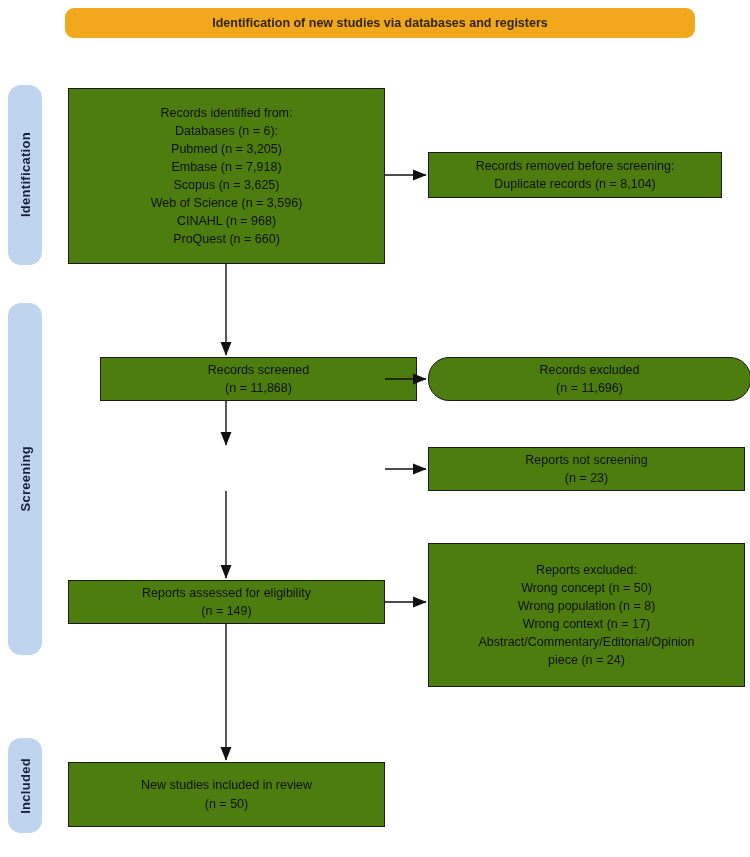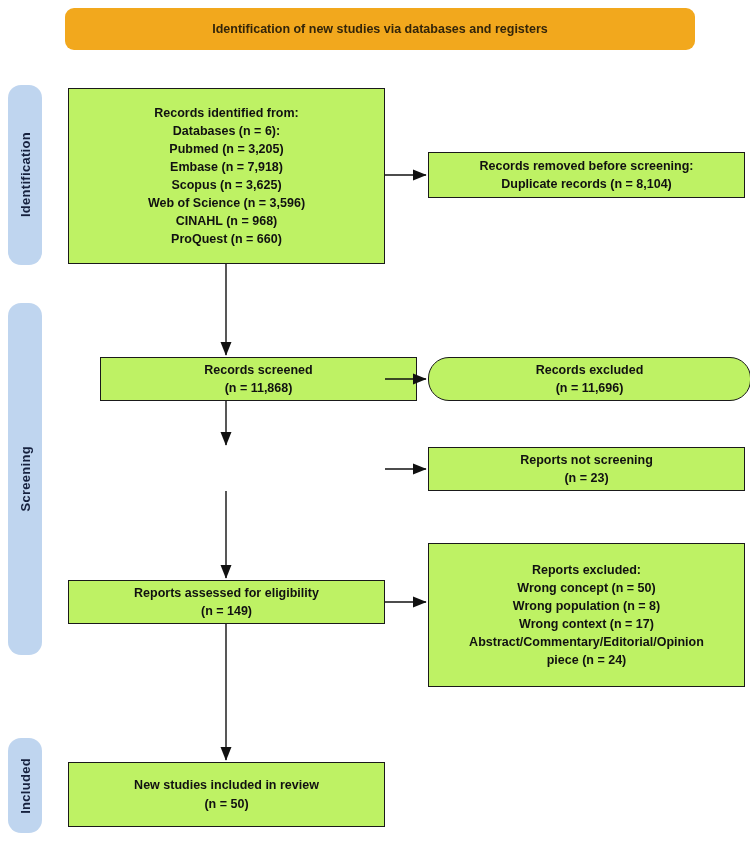--- a/index.html
+++ b/index.html
@@ -1,44 +1,44 @@
 <!DOCTYPE html>
 <html><head>
 <meta charset="utf-8">
 <style>
   html,body { margin:0; padding:0; background:#ffffff; }
   .canvas {
     position:relative; width:750px; height:857px; background:#ffffff;
     font-family:"Liberation Sans", sans-serif; overflow:hidden;
   }
   .banner {
-    position:absolute; left:65px; top:8px; width:630px; height:42px;
+    position:absolute; left:65px; top:8px; width:630px; height:30px;
     background:#F2A81D; border-radius:9px;
     display:flex; align-items:center; justify-content:center;
     font-size:12.5px; font-weight:bold; color:#33250a;
   }
   .stage-tab {
     position:absolute; left:8px; width:34px; background:#BFD5EF; border-radius:13px;
     display:flex; align-items:center; justify-content:center;
   }
   .stage-tab .vlabel {
     writing-mode:vertical-rl; transform:rotate(180deg);
     font-size:13px; font-weight:bold; color:#16213e; letter-spacing:0.3px;
   }
   .tab-identification { top:85px;  height:180px; }
   .tab-screening      { top:303px; height:352px; }
   .tab-included       { top:738px; height:95px;  }
   .box {
-    position:absolute; background:#bef264; border:1.3px solid #1a1a1a;
+    position:absolute; background:#4d7c0f; border:1.3px solid #1a1a1a;
     display:flex; flex-direction:column; align-items:center; justify-content:center;
     text-align:center; font-size:12.5px; color:#111111; line-height:1.45;
-    box-sizing:border-box; padding:2px 6px;font-weight:bold;
+    box-sizing:border-box; padding:2px 6px;
   }
   .box-records-identified   { left:68px;  top:88px;  width:317px; height:176px; }
-  .box-records-removed      { left:428px; top:152px; width:317px; height:46px;  }
+  .box-records-removed      { left:428px; top:152px; width:294px; height:46px;  }
   .box-records-screened     { left:68px;  top:357px; width:317px; height:44px;margin-left:32px;  }
   .box-records-excluded     { left:428px; top:357px; width:323px; height:44px;border-radius:21px;  }
   .box-reports-sought       { left:68px;  top:447px; width:317px; height:44px;  }
   .box-reports-not-retrieved{ left:428px; top:447px; width:317px; height:44px;  }
   .box-reports-assessed     { left:68px;  top:580px; width:317px; height:44px;  }
   .box-reports-excluded     { left:428px; top:543px; width:317px; height:144px; }
   .box-new-studies          { left:68px;  top:762px; width:317px; height:65px;align-items:center;  }
   .arrow-layer { position:absolute; left:0; top:0; width:750px; height:857px; pointer-events:none; }
 </style>
 </head>

